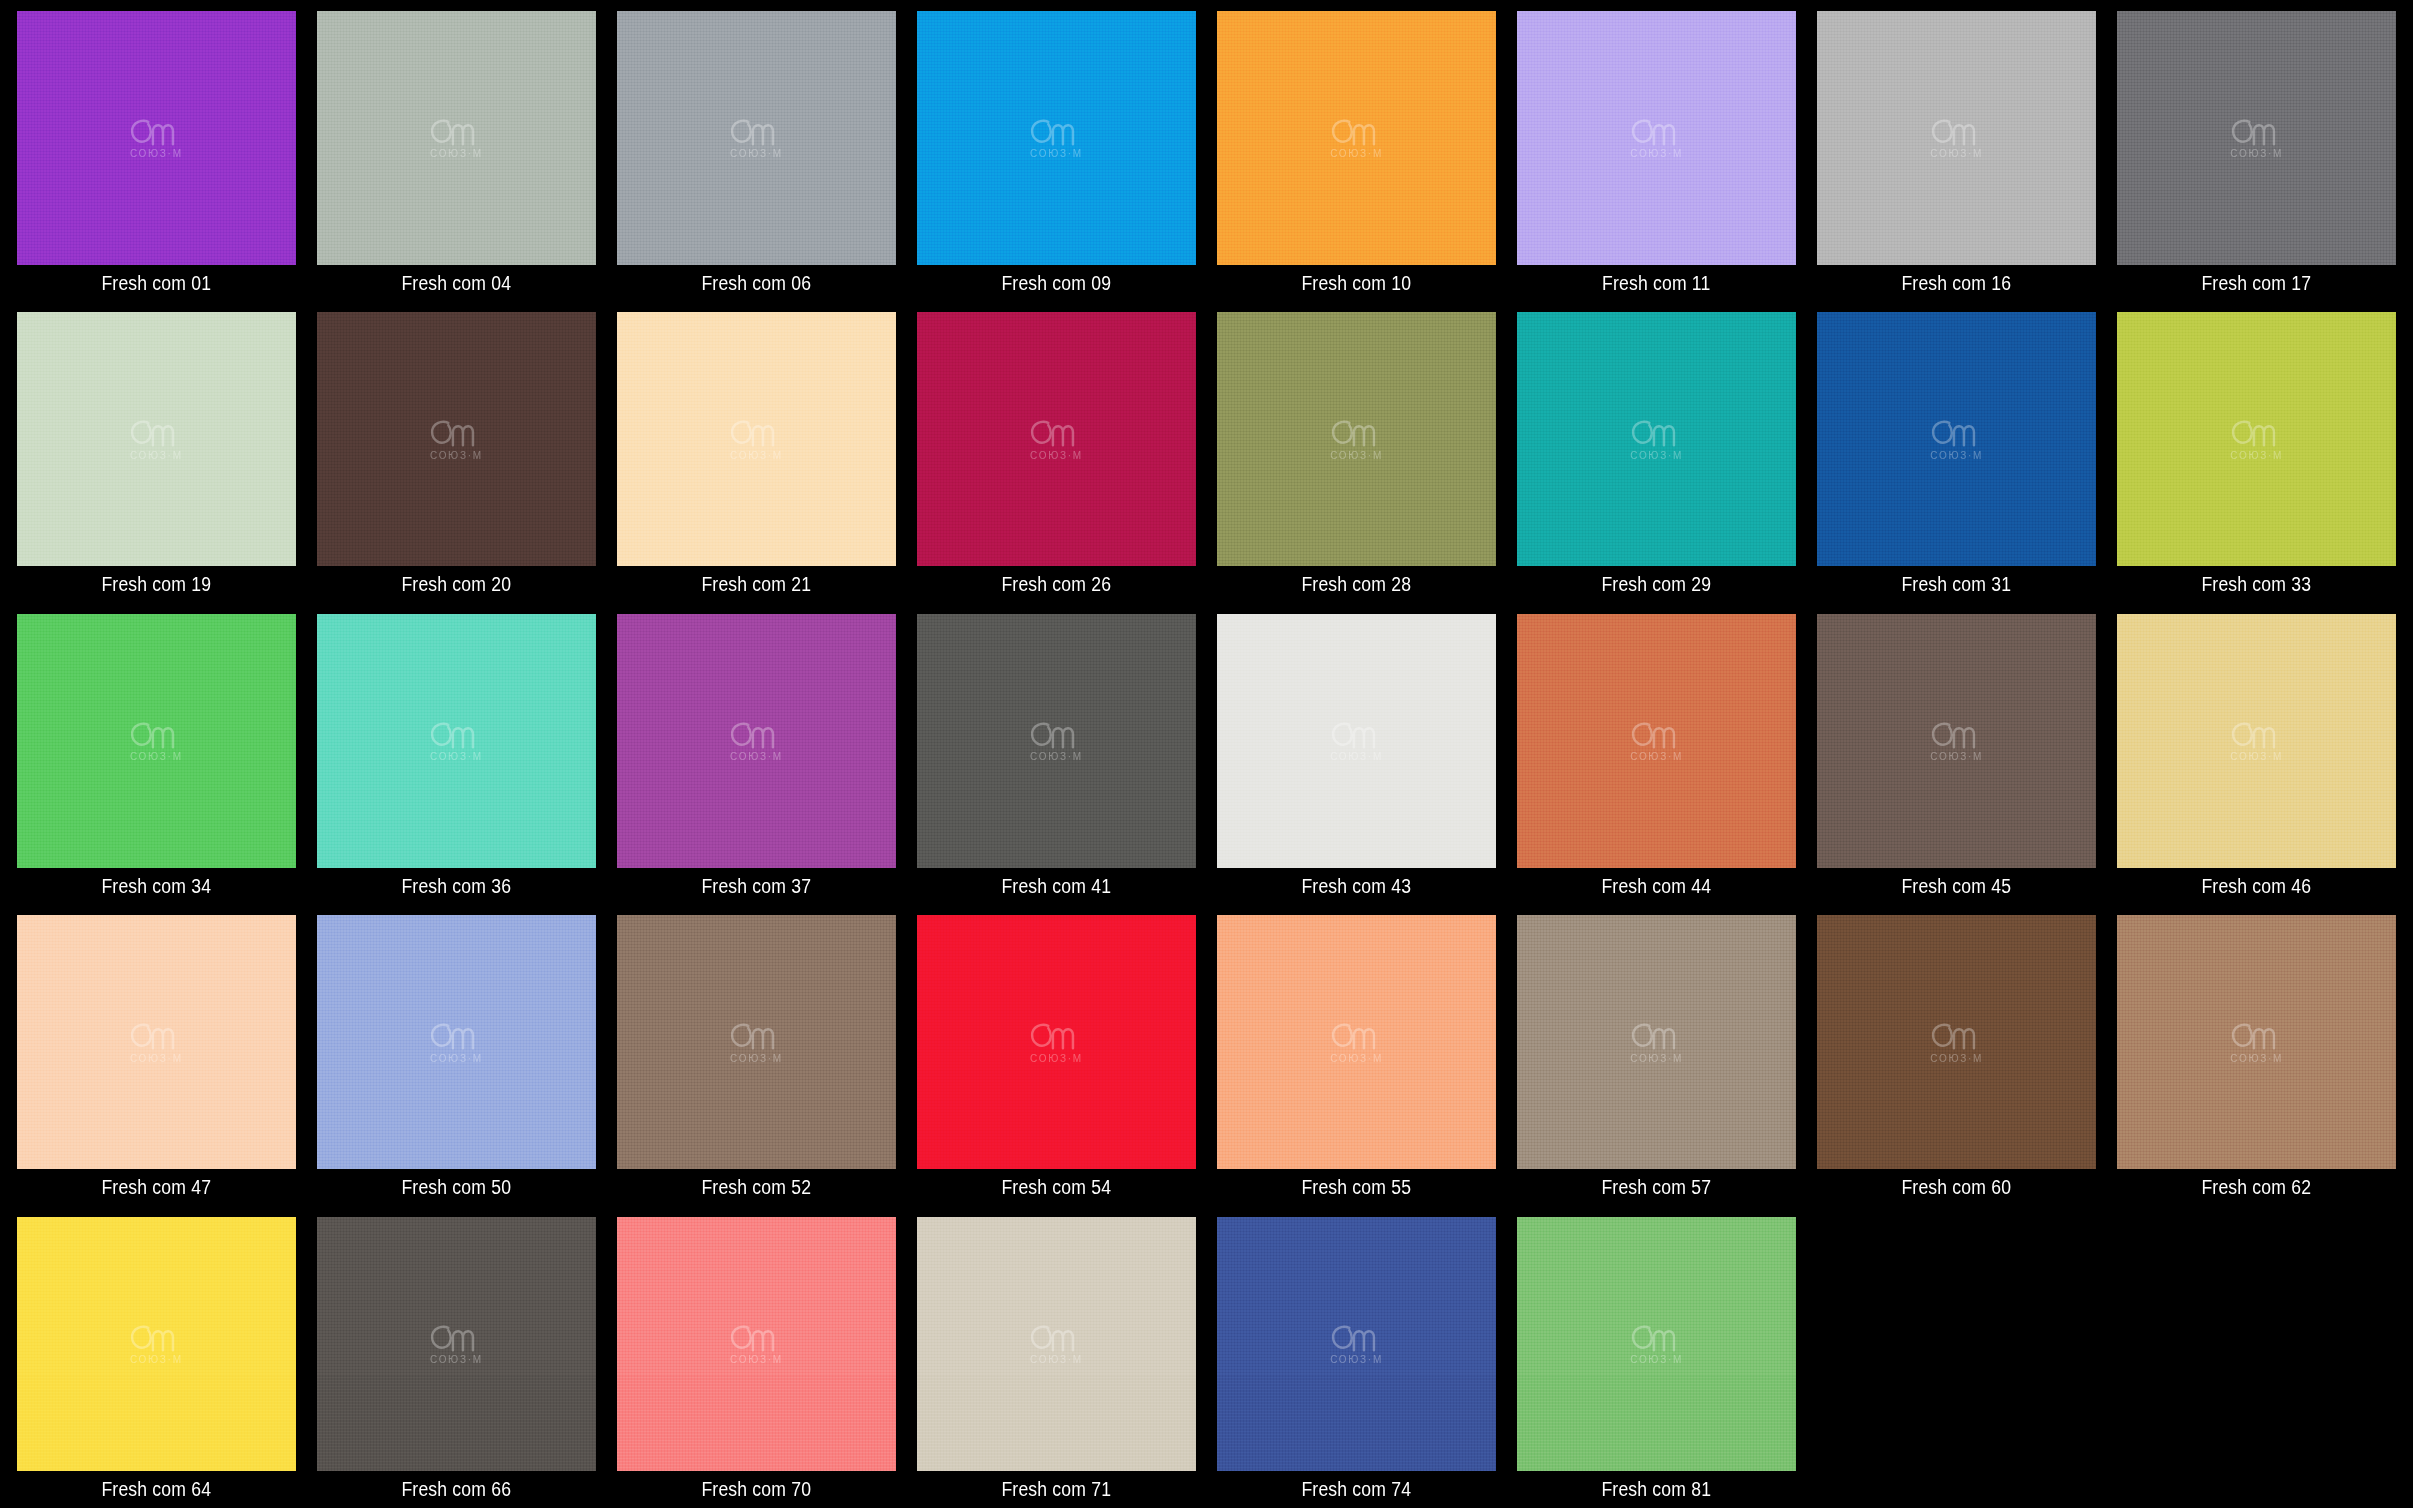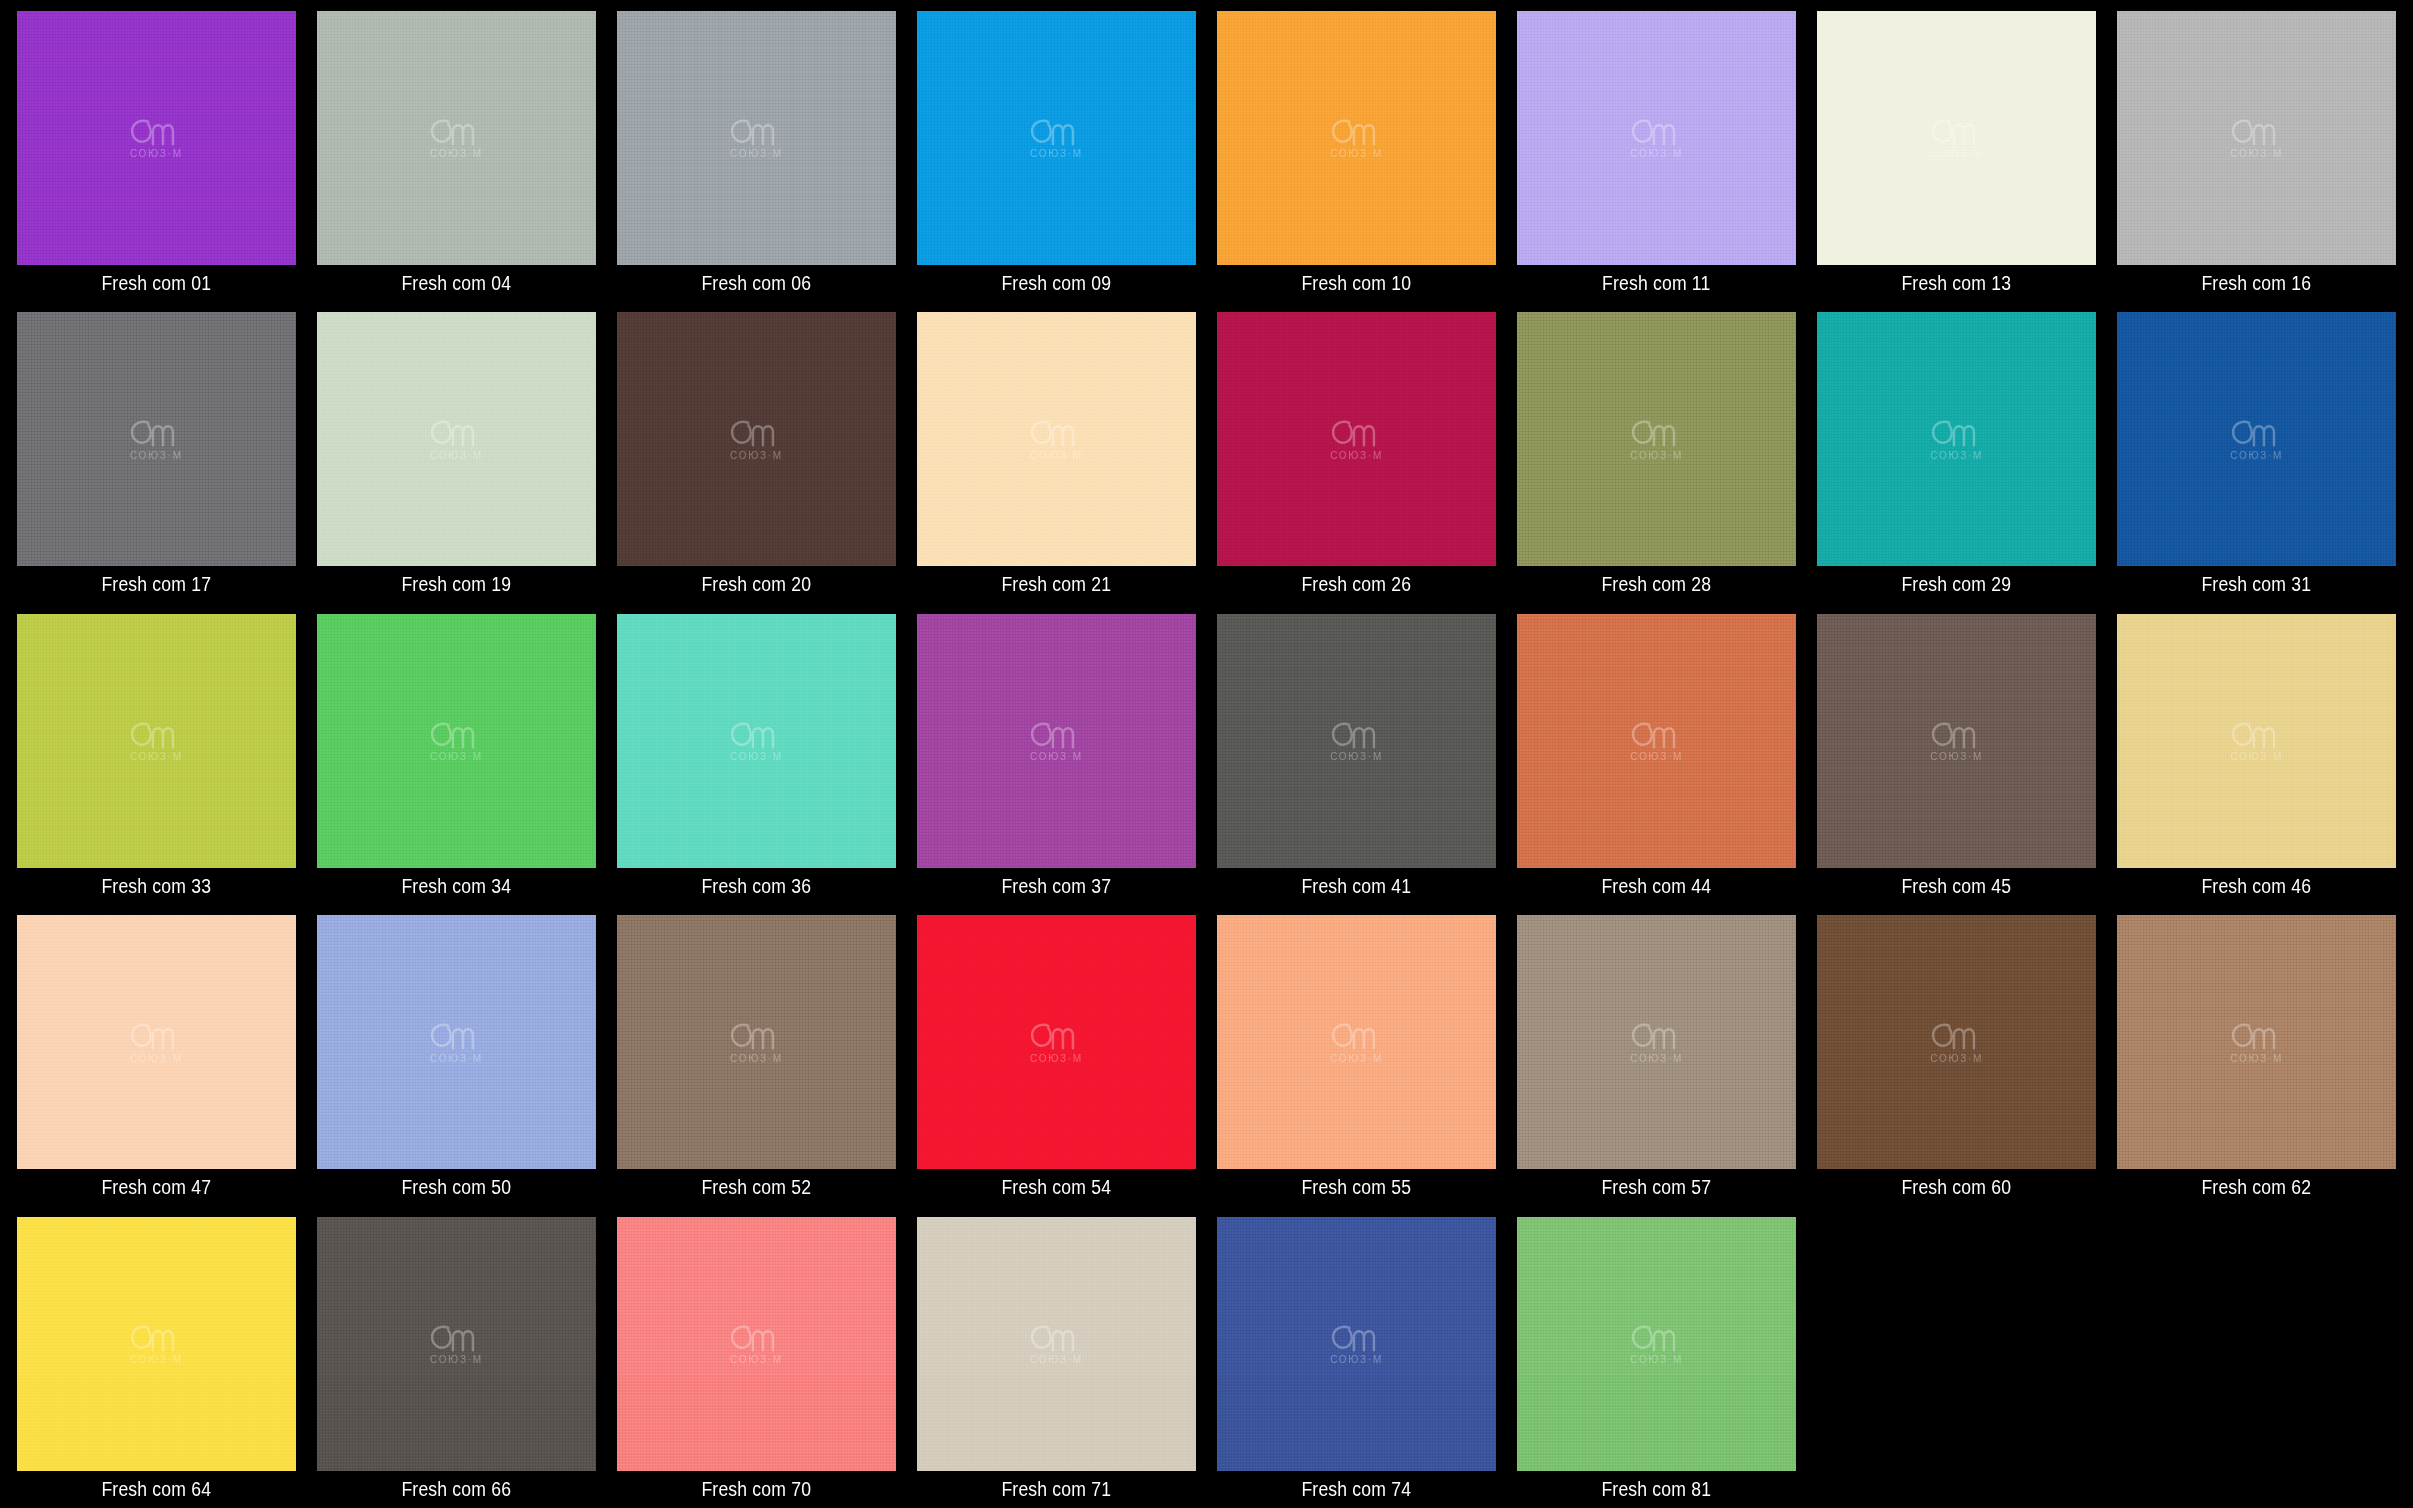--- a/index.html
+++ b/index.html
@@ -156,33 +156,20 @@
             <path d="M27 7 C18 3, 6 8, 6 19 C6 30, 17 36, 25 31 C31 27, 32 17, 27 10"></path>
             <path d="M33 36 L33 19 C33 10, 46 8, 46 19 L46 36"></path>
             <path d="M46 19 C46 10, 59 8, 59 19 L59 36"></path>
           </svg>
           <div class="wm-text">СОЮЗ·М</div>
         </div>
       </div>
       <div class="label">Fresh com 11</div>
     </div>
     <div class="cell">
-      <div class="swatch" style="background-color: rgb(241, 241, 224);">
-        <div class="watermark">
-          <svg class="wm-mark" width="57" height="31" viewBox="0 0 74 40" fill="none" stroke="#ffffff" stroke-width="3.2" stroke-linecap="round" stroke-linejoin="round">
-            <path d="M27 7 C18 3, 6 8, 6 19 C6 30, 17 36, 25 31 C31 27, 32 17, 27 10"></path>
-            <path d="M33 36 L33 19 C33 10, 46 8, 46 19 L46 36"></path>
-            <path d="M46 19 C46 10, 59 8, 59 19 L59 36"></path>
-          </svg>
-          <div class="wm-text">СОЮЗ·М</div>
-        </div>
-      </div>
-      <div class="label">Fresh com 13</div>
-    </div>
-    <div class="cell">
       <div class="swatch" style="background-color: rgb(181, 181, 181);">
         <div class="watermark">
           <svg class="wm-mark" width="57" height="31" viewBox="0 0 74 40" fill="none" stroke="#ffffff" stroke-width="3.2" stroke-linecap="round" stroke-linejoin="round">
             <path d="M27 7 C18 3, 6 8, 6 19 C6 30, 17 36, 25 31 C31 27, 32 17, 27 10"></path>
             <path d="M33 36 L33 19 C33 10, 46 8, 46 19 L46 36"></path>
             <path d="M46 19 C46 10, 59 8, 59 19 L59 36"></path>
           </svg>
           <div class="wm-text">СОЮЗ·М</div>
         </div>
       </div>
@@ -349,20 +336,33 @@
         <div class="watermark">
           <svg class="wm-mark" width="57" height="31" viewBox="0 0 74 40" fill="none" stroke="#ffffff" stroke-width="3.2" stroke-linecap="round" stroke-linejoin="round">
             <path d="M27 7 C18 3, 6 8, 6 19 C6 30, 17 36, 25 31 C31 27, 32 17, 27 10"></path>
             <path d="M33 36 L33 19 C33 10, 46 8, 46 19 L46 36"></path>
             <path d="M46 19 C46 10, 59 8, 59 19 L59 36"></path>
           </svg>
           <div class="wm-text">СОЮЗ·М</div>
         </div>
       </div>
       <div class="label">Fresh com 41</div>
+    </div>
+    <div class="cell">
+      <div class="swatch" style="background-color: rgb(230, 230, 226);">
+        <div class="watermark">
+          <svg class="wm-mark" width="57" height="31" viewBox="0 0 74 40" fill="none" stroke="#ffffff" stroke-width="3.2" stroke-linecap="round" stroke-linejoin="round">
+            <path d="M27 7 C18 3, 6 8, 6 19 C6 30, 17 36, 25 31 C31 27, 32 17, 27 10"></path>
+            <path d="M33 36 L33 19 C33 10, 46 8, 46 19 L46 36"></path>
+            <path d="M46 19 C46 10, 59 8, 59 19 L59 36"></path>
+          </svg>
+          <div class="wm-text">СОЮЗ·М</div>
+        </div>
+      </div>
+      <div class="label">Fresh com 43</div>
     </div>
     <div class="cell">
       <div class="swatch" style="background-color: rgb(211, 112, 74);">
         <div class="watermark">
           <svg class="wm-mark" width="57" height="31" viewBox="0 0 74 40" fill="none" stroke="#ffffff" stroke-width="3.2" stroke-linecap="round" stroke-linejoin="round">
             <path d="M27 7 C18 3, 6 8, 6 19 C6 30, 17 36, 25 31 C31 27, 32 17, 27 10"></path>
             <path d="M33 36 L33 19 C33 10, 46 8, 46 19 L46 36"></path>
             <path d="M46 19 C46 10, 59 8, 59 19 L59 36"></path>
           </svg>
           <div class="wm-text">СОЮЗ·М</div>

